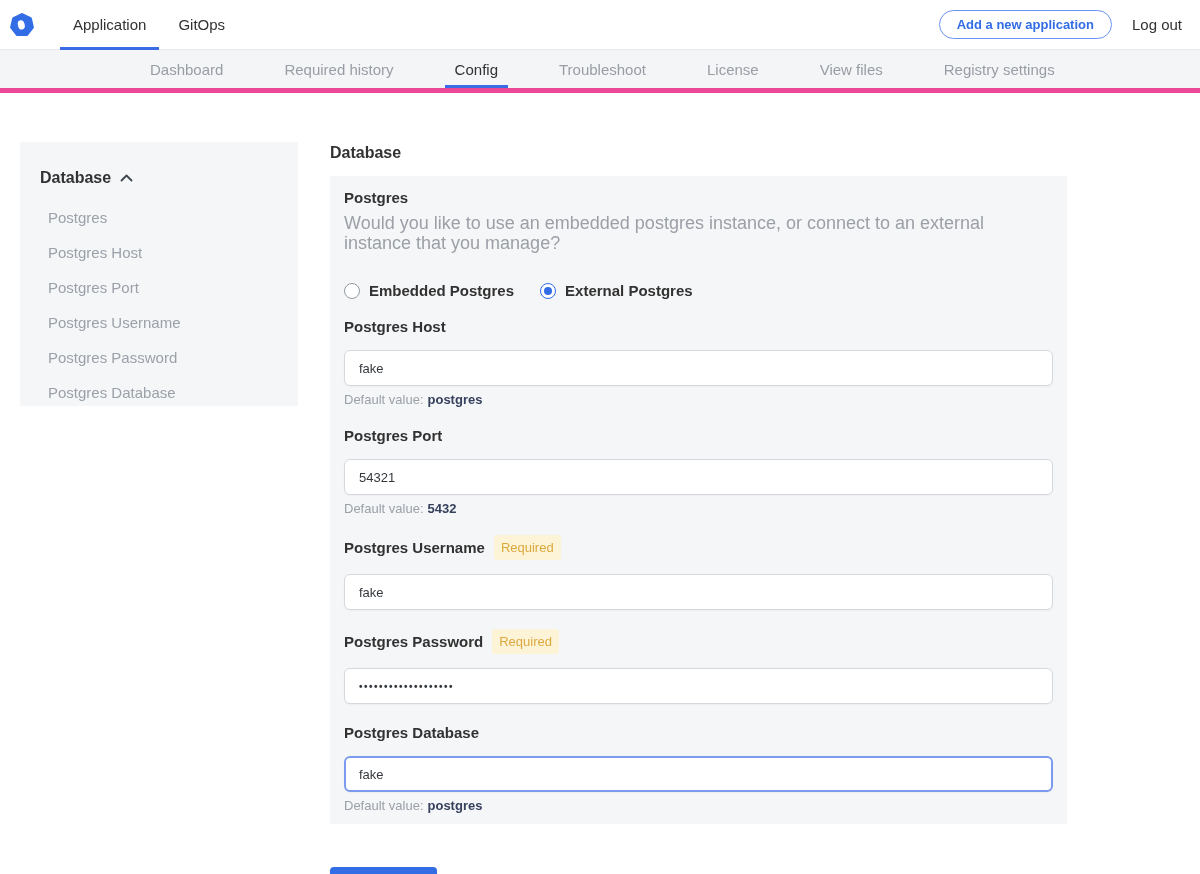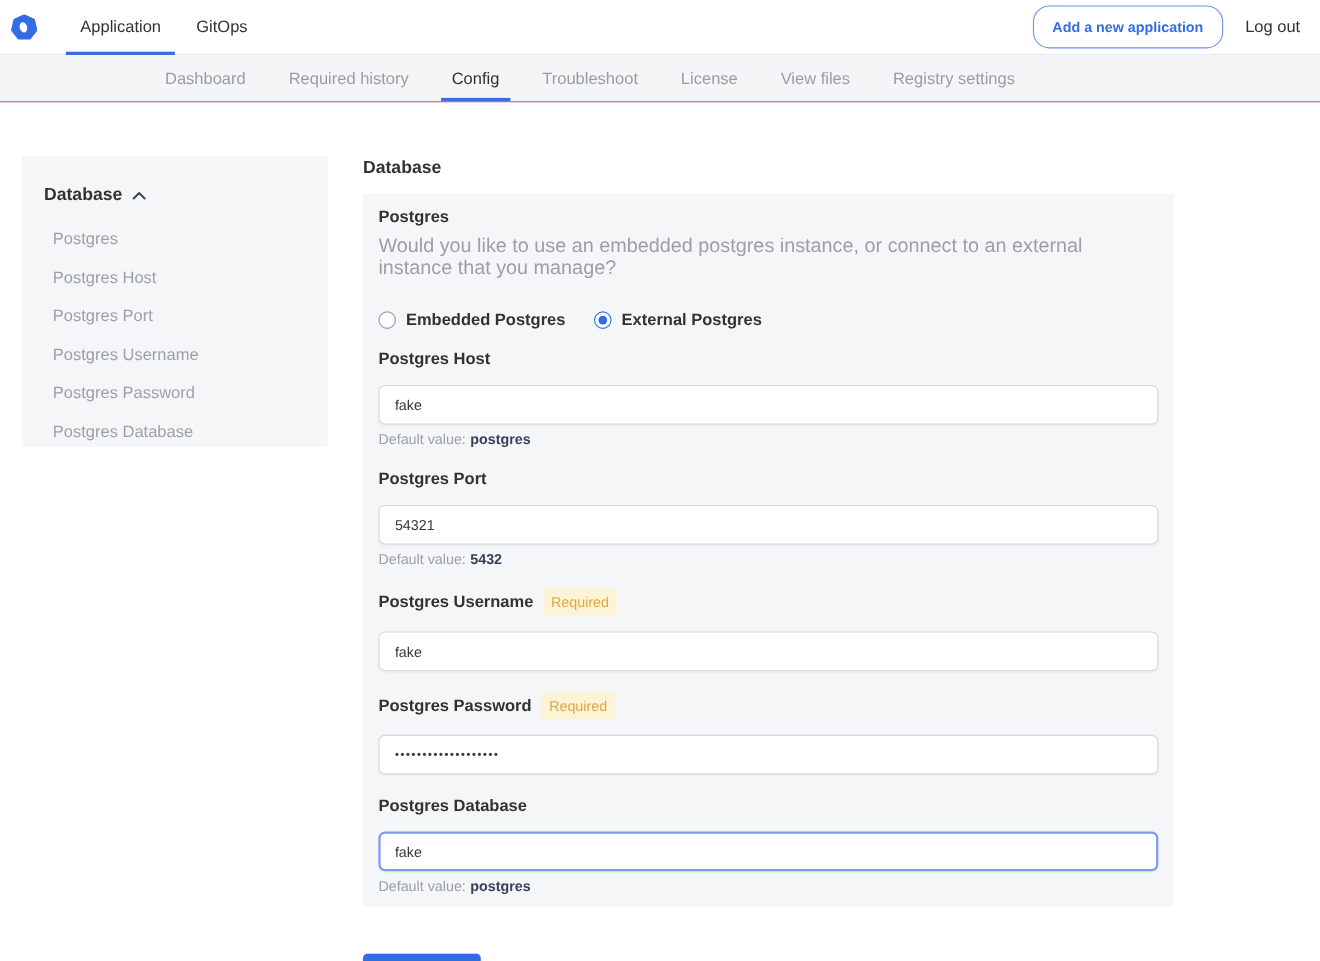--- a/index.html
+++ b/index.html
@@ -8,27 +8,27 @@
 
   
   .top-nav { height:50px; display:flex; align-items:stretch; background:#fff;
     border-bottom:1px solid #e7e9ec; padding-left:10px; }
   .logo-wrap { display:flex; align-items:center; margin-right:26px; cursor:pointer; }
   .main-tab { position:relative; display:flex; align-items:center; padding:12px 13px;
     font-size:15px; font-weight:500; color:#323232; cursor:pointer; margin-right:6px; }
   .main-tab.active::after { content:""; position:absolute; left:0; right:0; bottom:-1px;
     height:3px; background:#3b6ce6; }
   .header-right { margin-left:auto; display:flex; align-items:center; gap:20px; padding-right:18px; }
-  .add-app-btn { height:39px; padding:0 17px; border:1px solid #6b93ef; border-radius:15px;
+  .add-app-btn { height:29px; padding:0 17px; border:1px solid #6b93ef; border-radius:15px;
     background:#fff; color:#326de6; font-family:inherit; font-size:13px; font-weight:700; cursor:pointer; }
   .logout-link { font-size:15px; color:#323232; cursor:pointer; text-decoration:none; }
 
   
-  .subnav { height:43px; background:#f4f5f7; border-bottom:1px solid #ec4899;
-    display:flex; align-items:stretch; padding-left:140px; gap:19px; }
+  .subnav { height:43px; background:#f4f5f7; border-bottom:5px solid #ec4899;
+    display:flex; align-items:stretch; padding-left:140px; gap:41px; }
   .subnav-tab { position:relative; display:flex; align-items:center; padding:0 10px;
     font-size:15px; color:#989da5; cursor:pointer; }
   .subnav-tab.active { color:#323232; font-weight:500; }
   .subnav-tab.active::after { content:""; position:absolute; left:0; right:0; bottom:0;
     height:3px; background:#3b6ce6; }
 
   
   .content { position:relative; }
 
   .sidebar { position:absolute; left:20px; top:49px; width:278px; height:264px;

